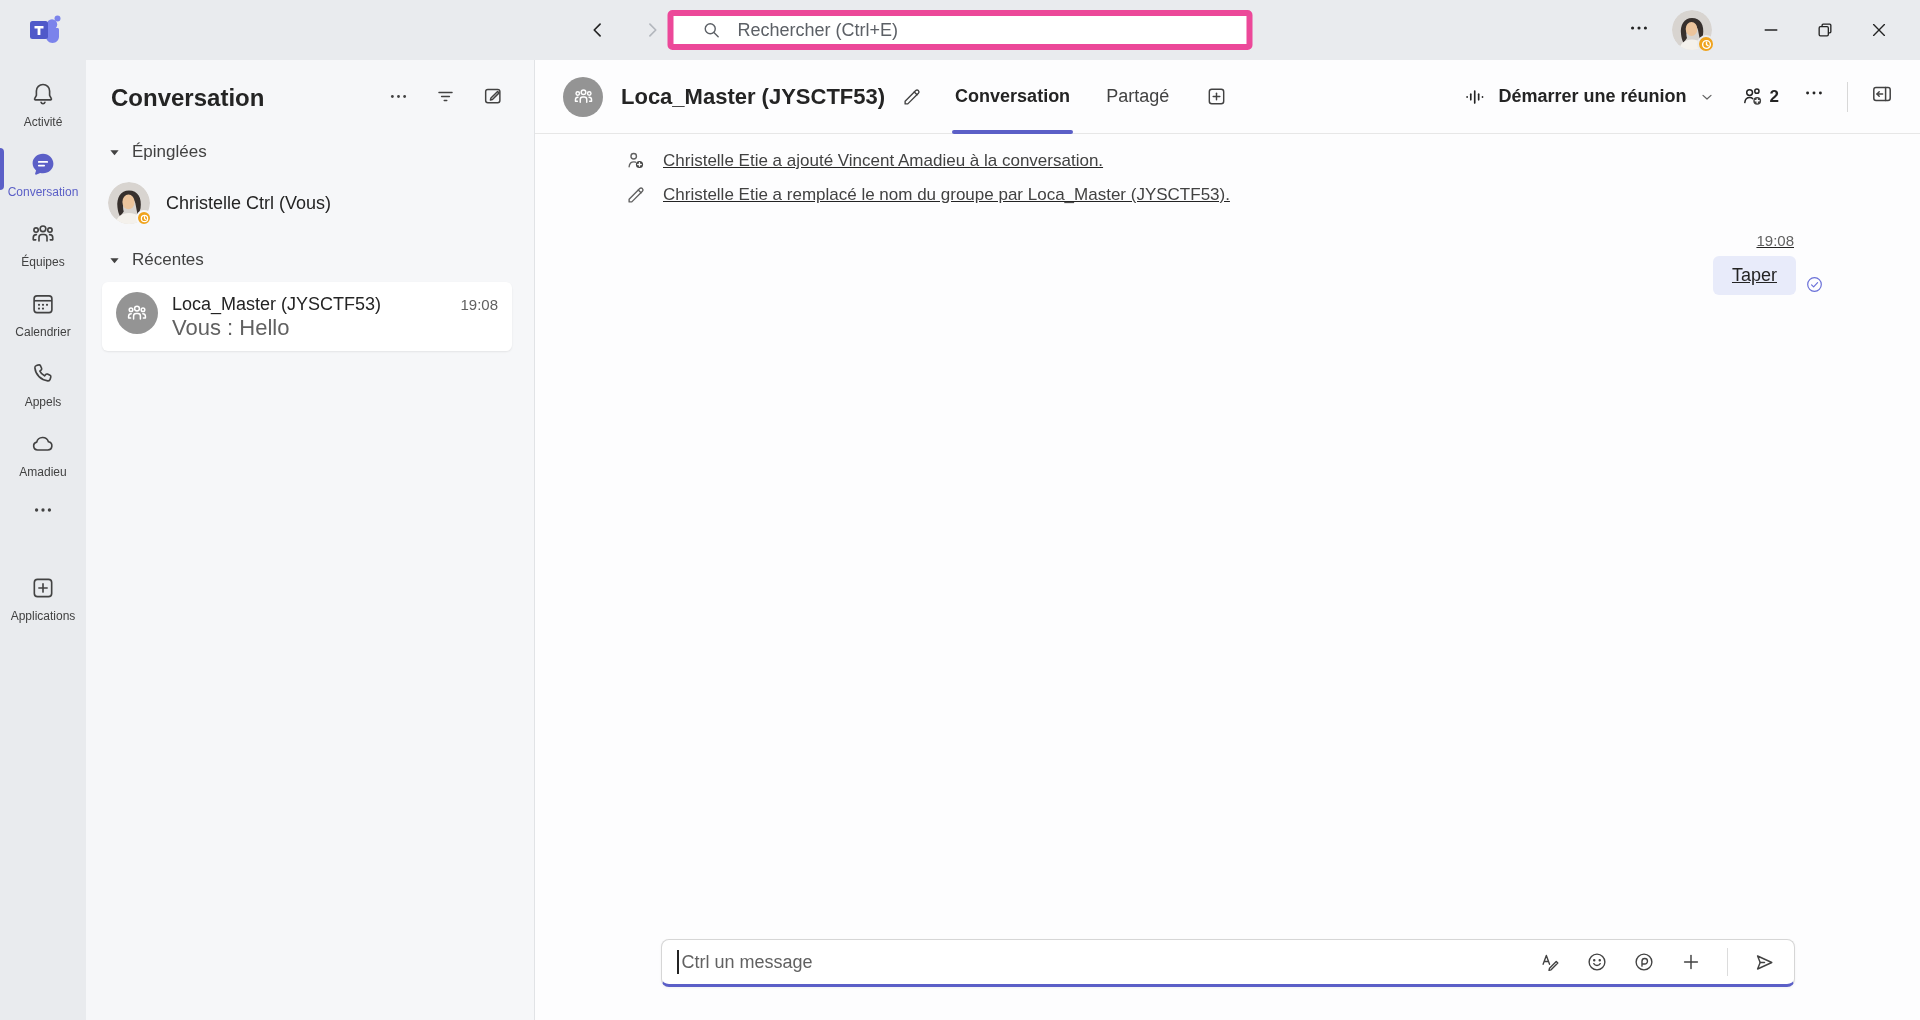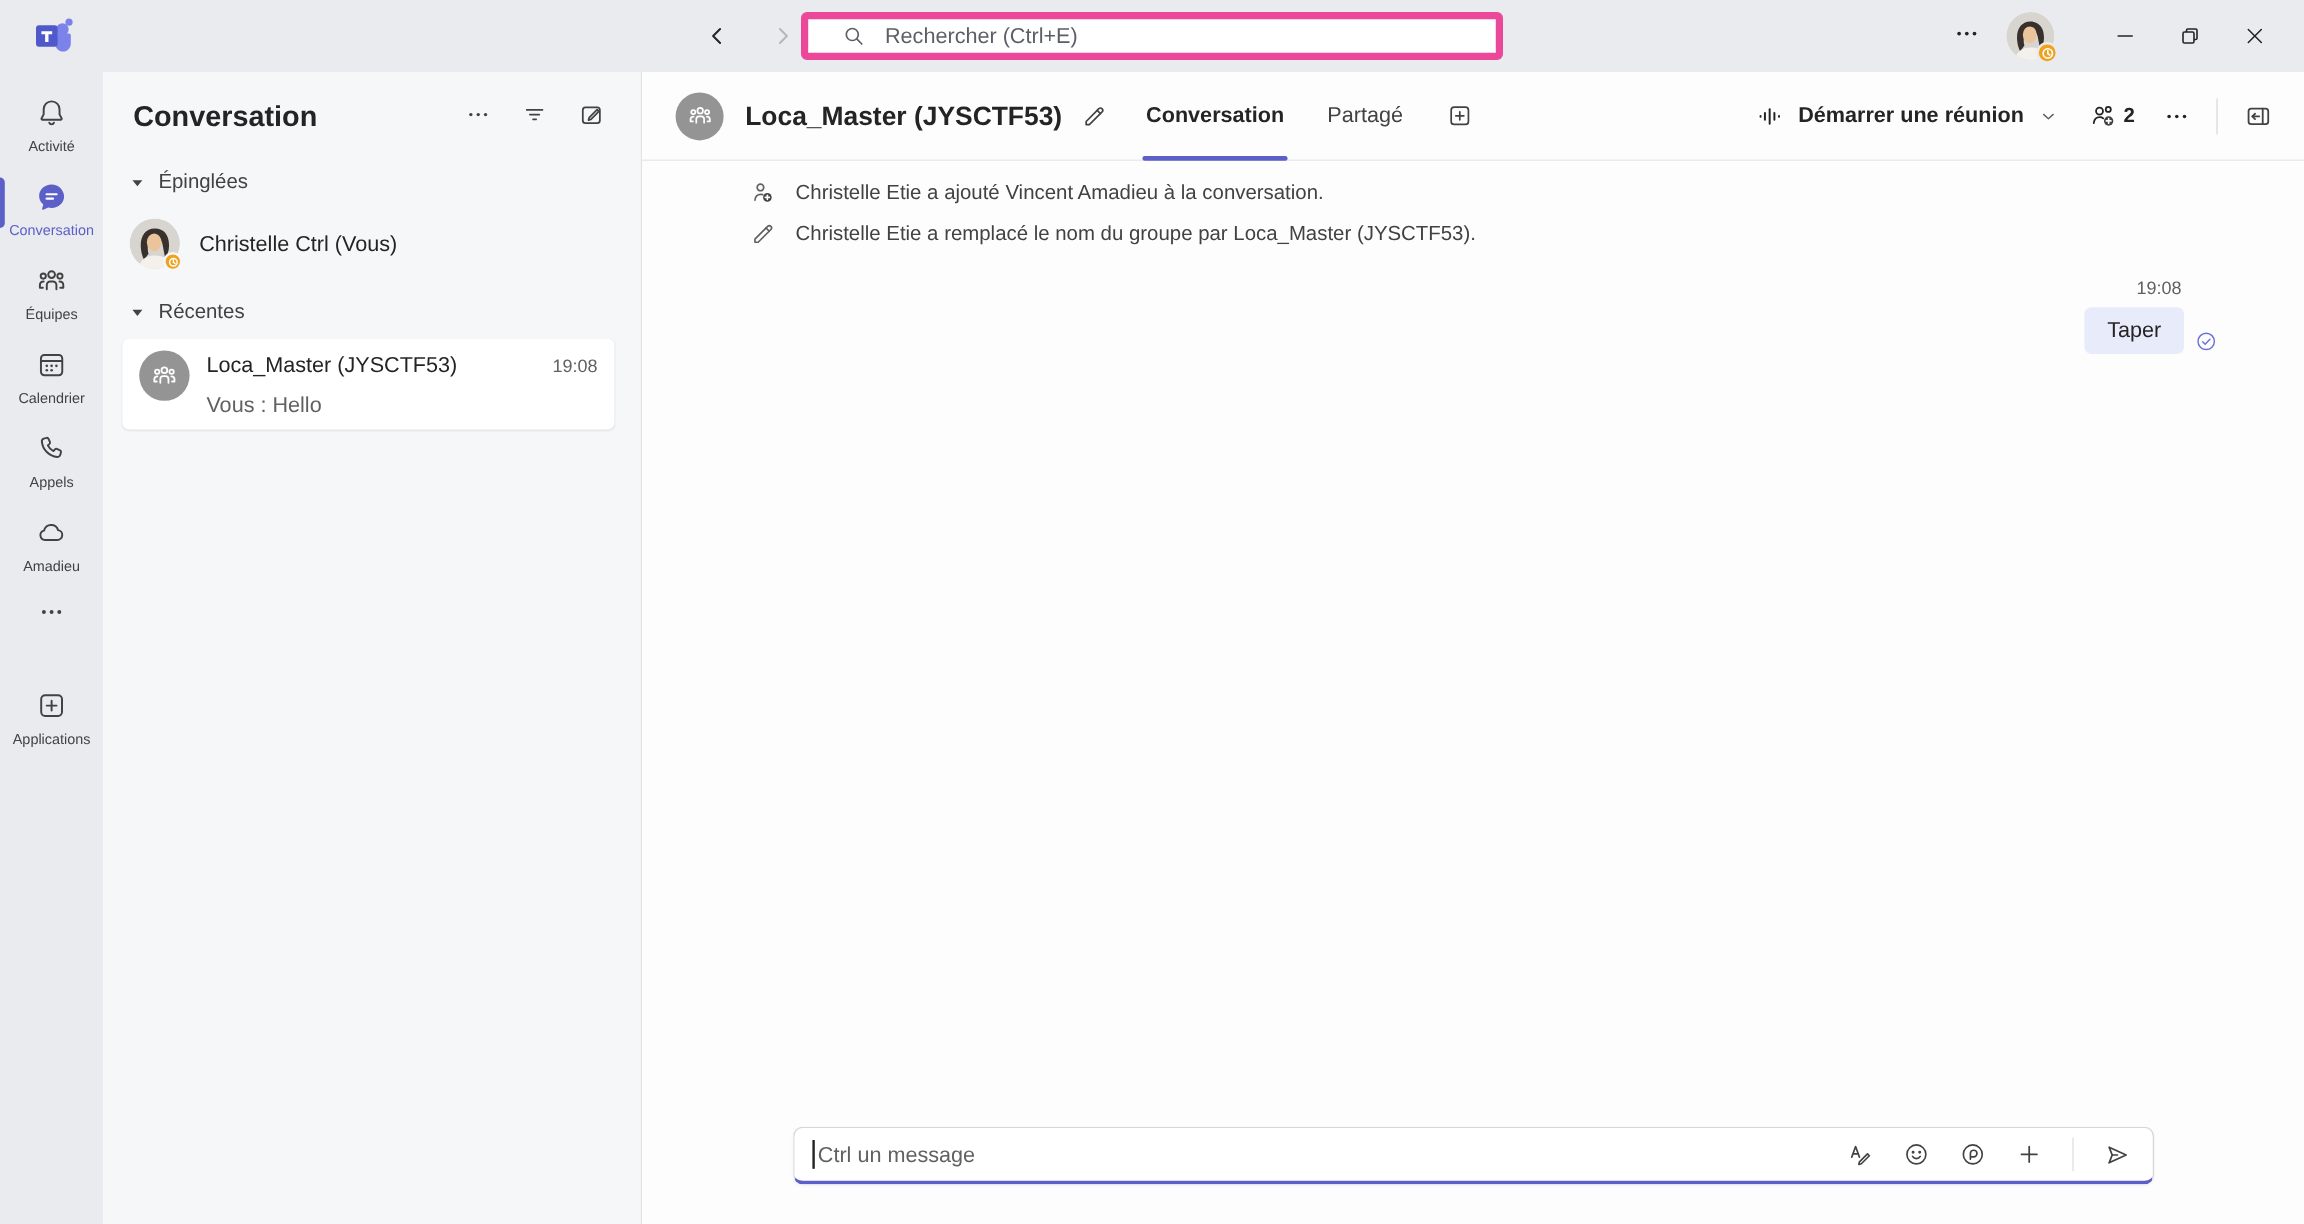--- a/index.html
+++ b/index.html
@@ -48,46 +48,46 @@
   .avatar42 svg { border-radius:50%; display:block; }
   .presence-sm { position:absolute; right:-2px; bottom:-2px; width:16px; height:16px; border-radius:50%;
     background:#efa31d; border:2px solid #f6f7f9; display:flex; align-items:center; justify-content:center; }
   .chat-item .name { font-size:18px; }
   .chat-card { margin:2px 22px 0 16px; background:#fff; border-radius:6px; box-shadow:0 1px 2px rgba(0,0,0,.08);
     display:flex; gap:14px; padding:10px 14px; cursor:pointer; }
   .cc-body { flex:1; min-width:0; padding-top:2px; }
   .cc-row1 { display:flex; align-items:baseline; }
   .cc-name { flex:1; font-size:18px; color:#242424; }
   .cc-time { font-size:15px; color:#616161; }
-  .cc-preview { font-size:18px; color:#616161; margin-top:12px; }
+  .cc-preview { font-size:22px; color:#616161; margin-top:0; }
   .grp-avatar { width:42px; height:42px; border-radius:50%; background:#949494; display:flex; align-items:center; justify-content:center; flex:none; }
 
   
   .main { flex:1; background:#fdfdfe; display:flex; flex-direction:column; min-width:0; }
   .chat-head { height:74px; display:flex; align-items:center; padding:0 26px 0 28px; border-bottom:1px solid #e7e7e7; }
   .ch-avatar { width:40px; height:40px; border-radius:50%; background:#949494; display:flex; align-items:center; justify-content:center; flex:none; }
   .ch-title { margin-left:18px; font-size:22px; font-weight:bold; white-space:nowrap; }
   .ch-edit { margin-left:16px; color:#424242; cursor:pointer; display:flex; }
   .tabs { margin-left:32px; align-self:stretch; display:flex; align-items:center; gap:36px; }
   .tab { position:relative; height:100%; display:flex; align-items:center; font-size:18px; color:#424242; cursor:pointer; }
   .tab.active { font-weight:bold; color:#242424; }
   .tab.active::after { content:""; position:absolute; left:-3px; right:-3px; bottom:-1px; height:4px;
     background:#5b5fc7; border-radius:3px; }
   .tab-add { color:#424242; display:flex; cursor:pointer; }
-  .ch-right { margin-left:auto; display:flex; align-items:center; }
+  .ch-right { margin-left:auto; display:flex; }
   .meet-btn { display:flex; align-items:center; gap:12px; cursor:pointer; }
   .meet-lbl { font-size:18px; font-weight:bold; white-space:nowrap; }
   .ppl-btn { display:flex; align-items:center; gap:5px; margin-left:26px; cursor:pointer; }
   .ppl-count { font-size:17px; font-weight:bold; }
   .ch-more { margin-left:24px; color:#242424; cursor:pointer; display:flex; }
   .ch-divider { width:1px; height:30px; background:#d8d8d8; margin:0 22px; }
   .pane-btn { color:#424242; cursor:pointer; display:flex; }
 
   
-  .messages { flex:1; padding:16px 72px 0 90px; overflow:hidden; }
+  .messages { flex:1; padding:16px 96px 0 90px; overflow:hidden;text-decoration:underline; }
   .sys-row { display:flex; align-items:center; gap:16px; margin-bottom:12px; color:#424242; font-size:17px; }
   .sys-icon { color:#616161; display:flex; flex:none; }
   .msg-out { margin-top:26px; display:flex; flex-direction:column; align-items:flex-end; }
   .msg-time { font-size:15px; color:#616161; margin:0 30px 7px 0; }
   .msg-row { display:flex; align-items:flex-end; gap:9px; }
   .bubble { background:#e8ebfa; border-radius:6px; padding:9px 19px; font-size:18px; color:#242424; }
   .msg-status { color:#6a70d8; display:flex; margin-bottom:1px; }
 
   
   .compose-wrap { flex:none; display:flex; justify-content:center; padding-bottom:33px; }

